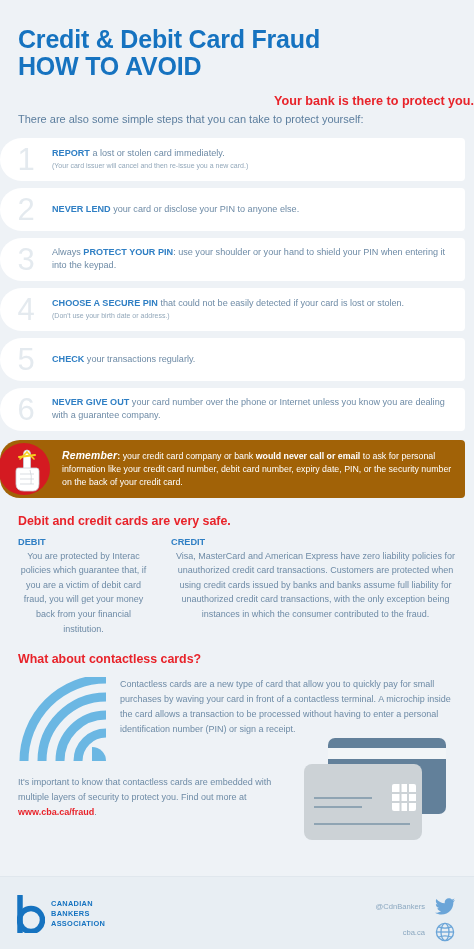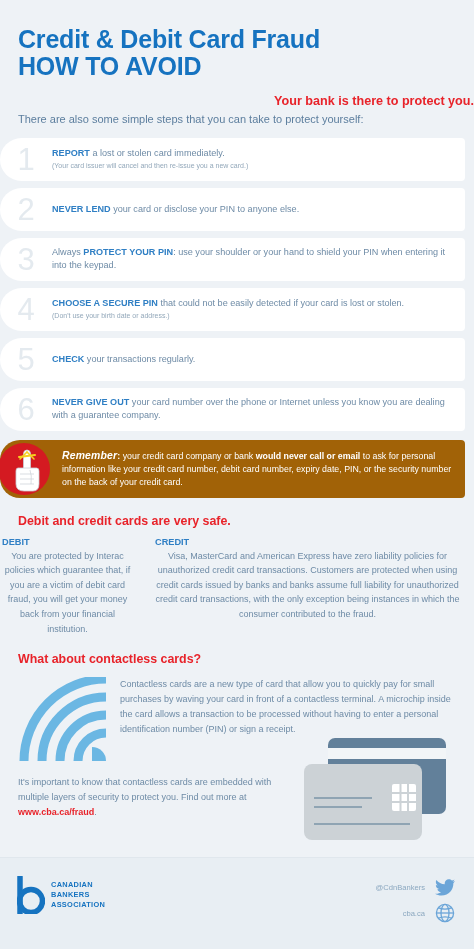--- a/index.html
+++ b/index.html
@@ -134,21 +134,21 @@
   .section-head {
     color: #e8232a;
     font-size: 12.4px;
     font-weight: bold;
     margin: 16px 0 9px 18px;
   }
 
   
   .two-col {
     display: flex;
-    padding: 0 14px 0 2px;
+    padding: 0 14px 0 18px;
     gap: 22px;
   }
   .col-debit { flex: 0 0 131px; }
   .col-credit { flex: 1 1 auto; }
   .col-title {
     color: #2f7fc4;
     font-size: 9.2px;
     font-weight: bold;
     margin-bottom: 2px;
   }
@@ -202,21 +202,21 @@
     width: 158px;
     height: 108px;
   }
 
   
   .footer {
     position: absolute;
     left: 0;
     bottom: 0;
     width: 474px;
-    height: 92px;
+    height: 73px;
     background: #e8eef3;
     border-top: 1px solid #e0e7ed;
     box-sizing: border-box;
   }
   .logo-wrap {
     position: absolute;
     left: 17px;
     top: 18px;
     display: flex;
     align-items: center;

